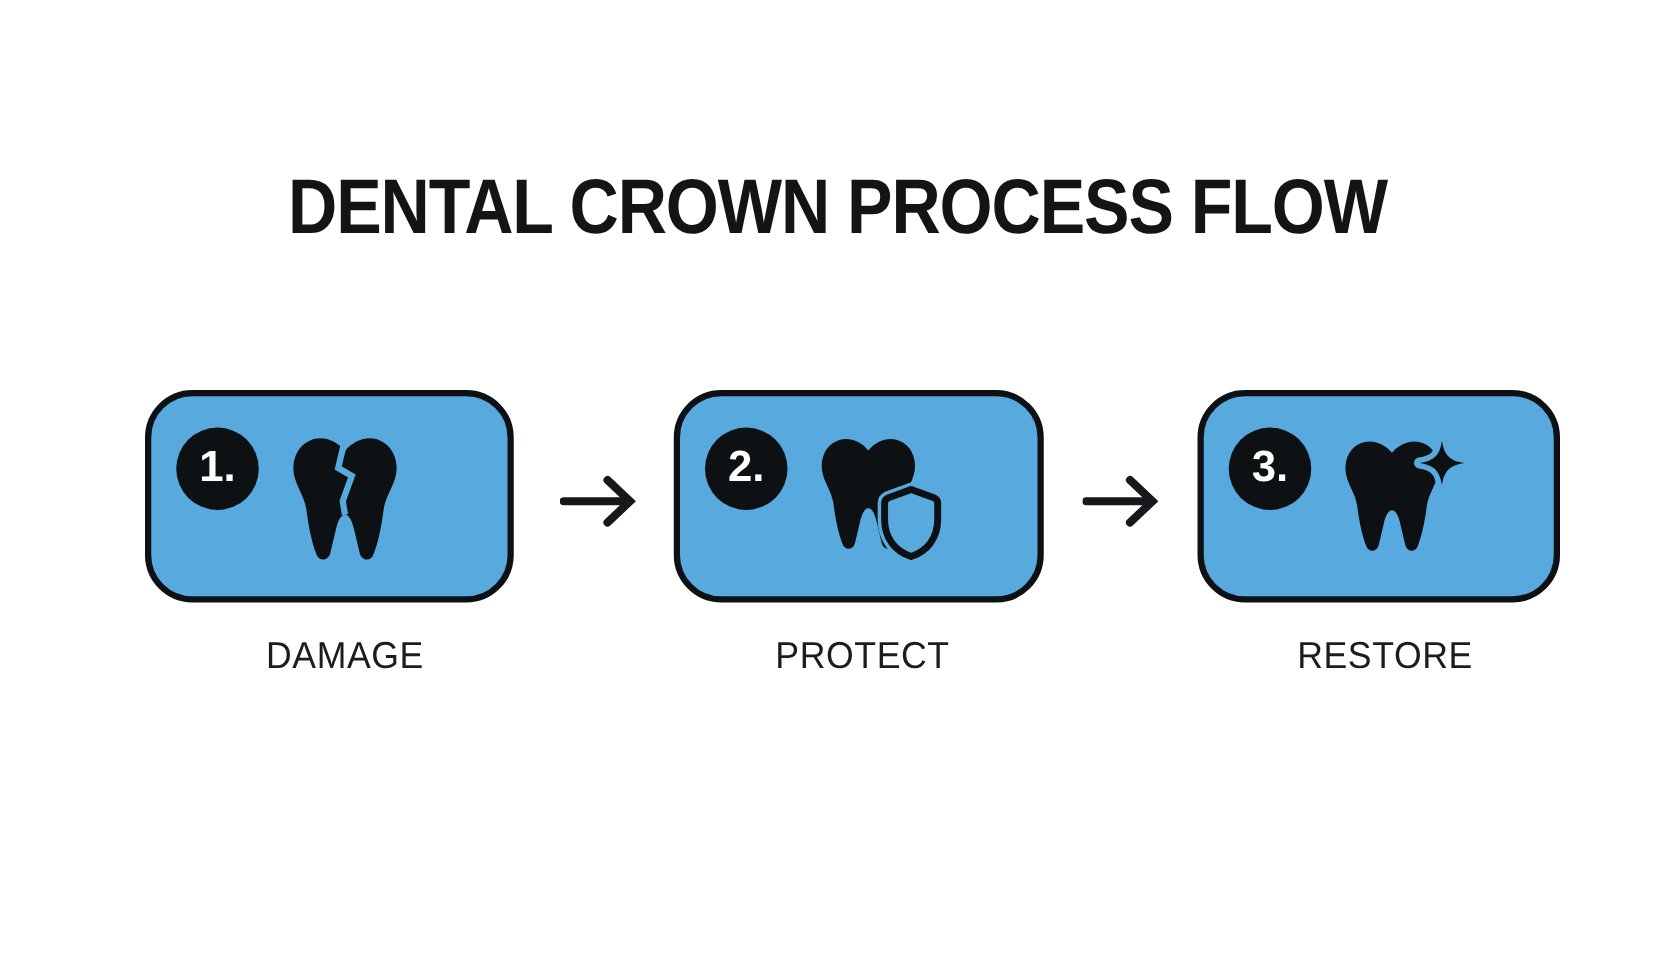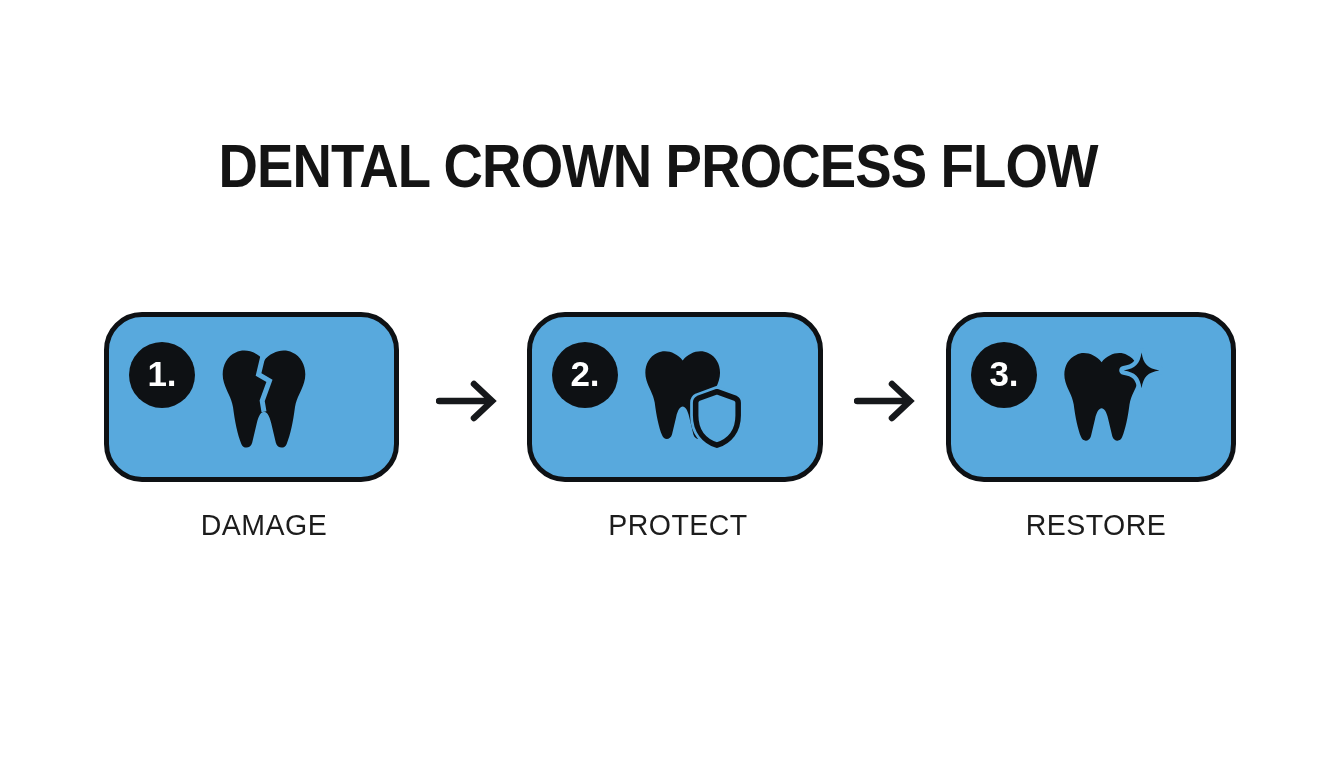--- a/index.html
+++ b/index.html
@@ -13,21 +13,21 @@
     --label-color:#1c1c1c;
     --arrow-color:#16181b;
   }
   *{margin:0;padding:0;box-sizing:border-box;}
   html,body{width:1344px;height:768px;overflow:hidden;}
   body{
     background:var(--background);
     font-family:"Liberation Sans","DejaVu Sans",sans-serif;
     position:relative;
   }
-  .stage{position:absolute;left:4px;top:0;width:1112px;height:768px;}
+  .stage{position:absolute;left:16px;top:0;width:1112px;height:768px;}
 
   .title{
     position:absolute;
     left:654px; top:130px;
     transform:translateX(-50%) scaleX(0.88);
     transform-origin:center top;
     font-size:62px;
     font-weight:800;
     letter-spacing:-1px;
     white-space:nowrap;

